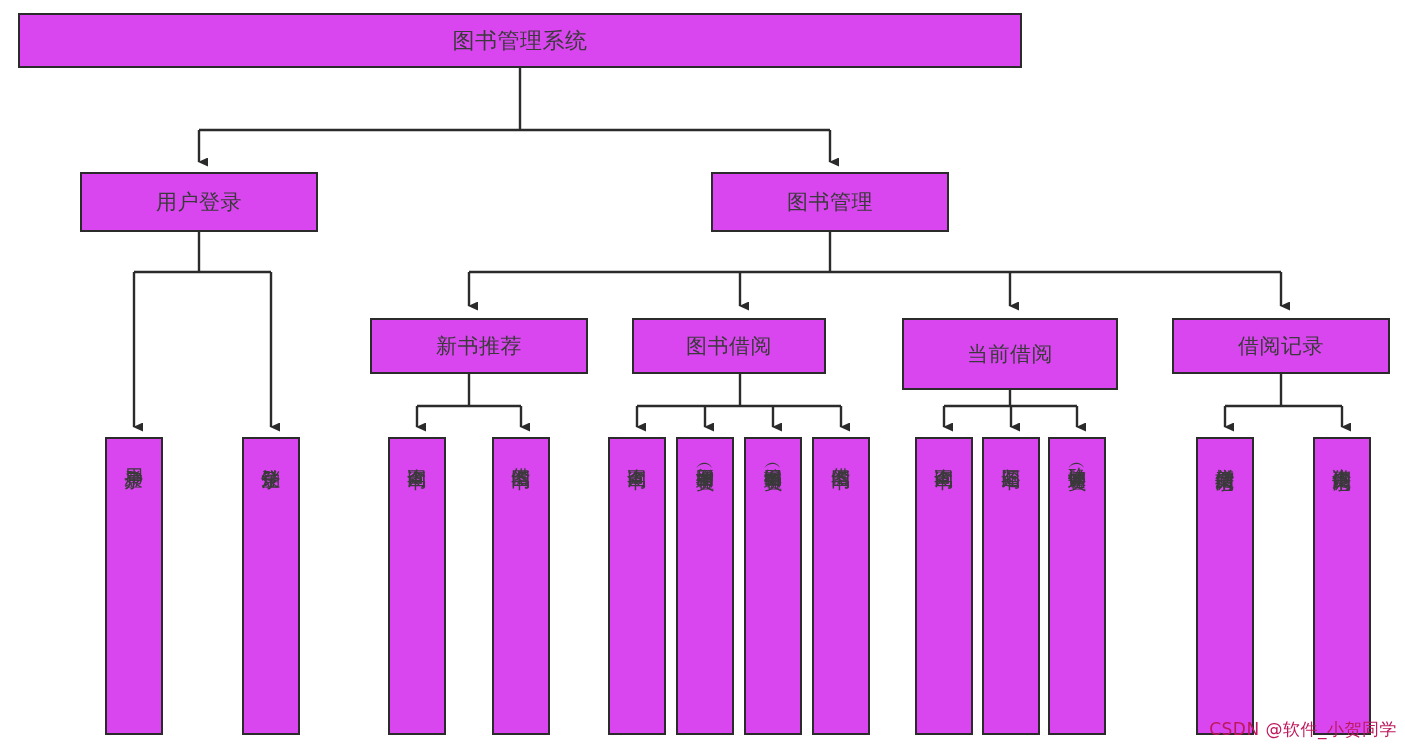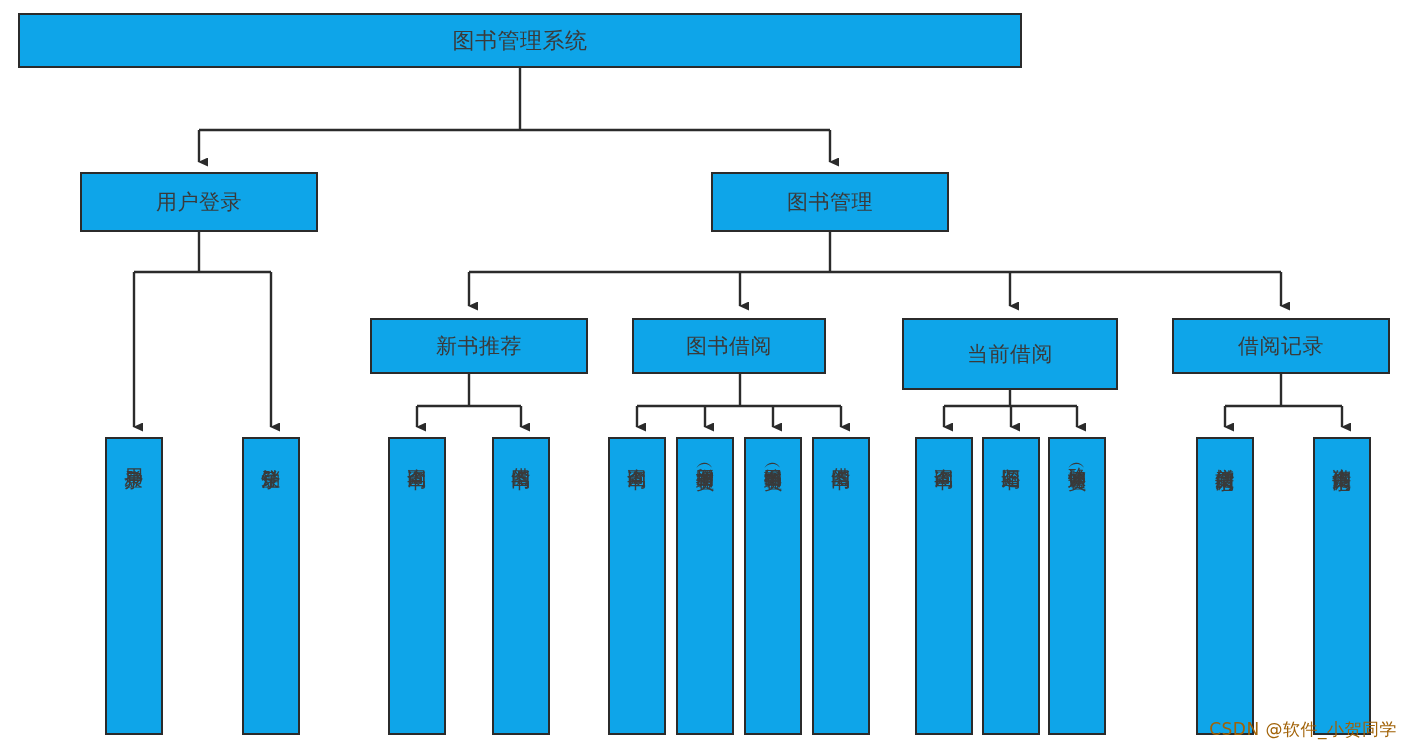--- a/index.html
+++ b/index.html
@@ -23,21 +23,21 @@
     position: absolute;
     left: 0;
     top: 0;
     width: 1405px;
     height: 747px;
     pointer-events: none;
   }
   .node {
     position: absolute;
     box-sizing: border-box;
-    background: #0ea5e9;
+    background: #d946ef;
     border: 2px solid #2b2b2b;
     display: flex;
     align-items: center;
     justify-content: center;
     z-index: 2;
   }
   .node-label {
     display: block;
     text-align: center;
     color: #3a3a3a;
@@ -64,21 +64,21 @@
   }
   .node.leaf.tall-text .node-label {
     font-size: 18px;
     max-height: 278px;
   }
   #watermark {
     position: absolute;
     right: 8px;
     bottom: 6px;
     font-size: 17px;
-    color: #a16207;
+    color: #be185d;
     letter-spacing: 0.5px;
     z-index: 5;
     white-space: nowrap;
     font-family: "DejaVu Sans", "Liberation Sans", sans-serif;
   }
 </style>
 </head>
 <body>
 
 <div id="diagram-canvas">

